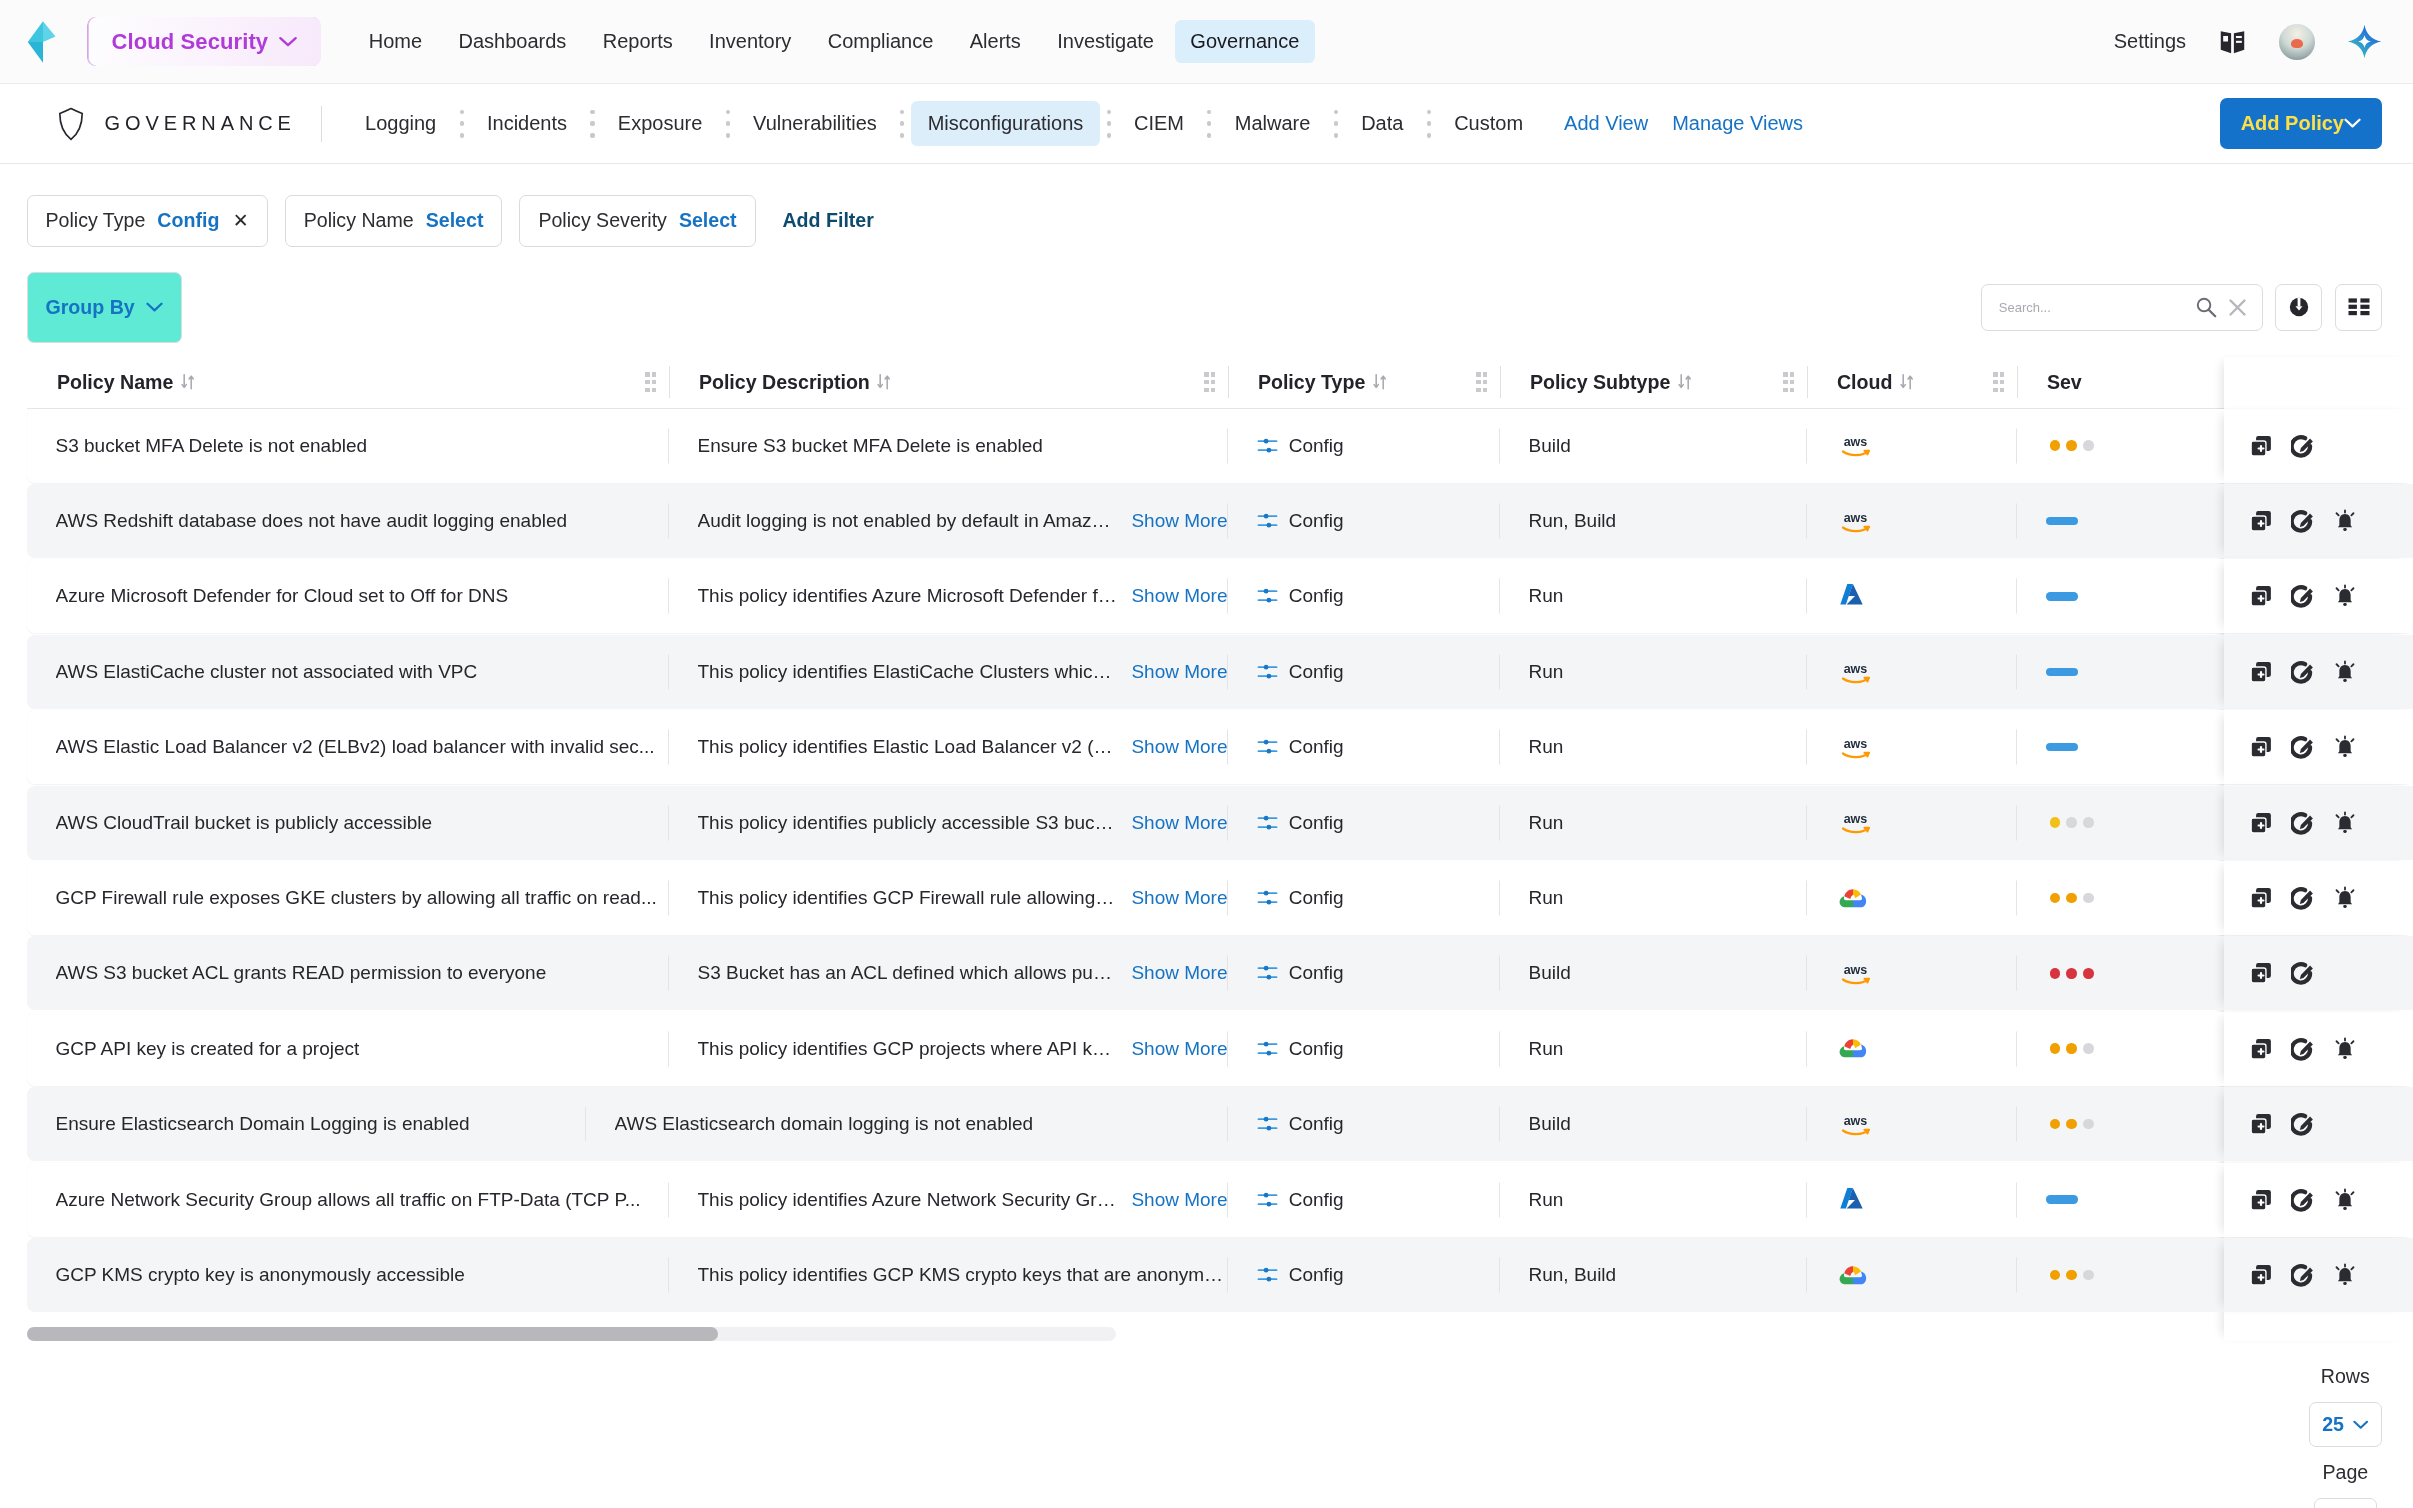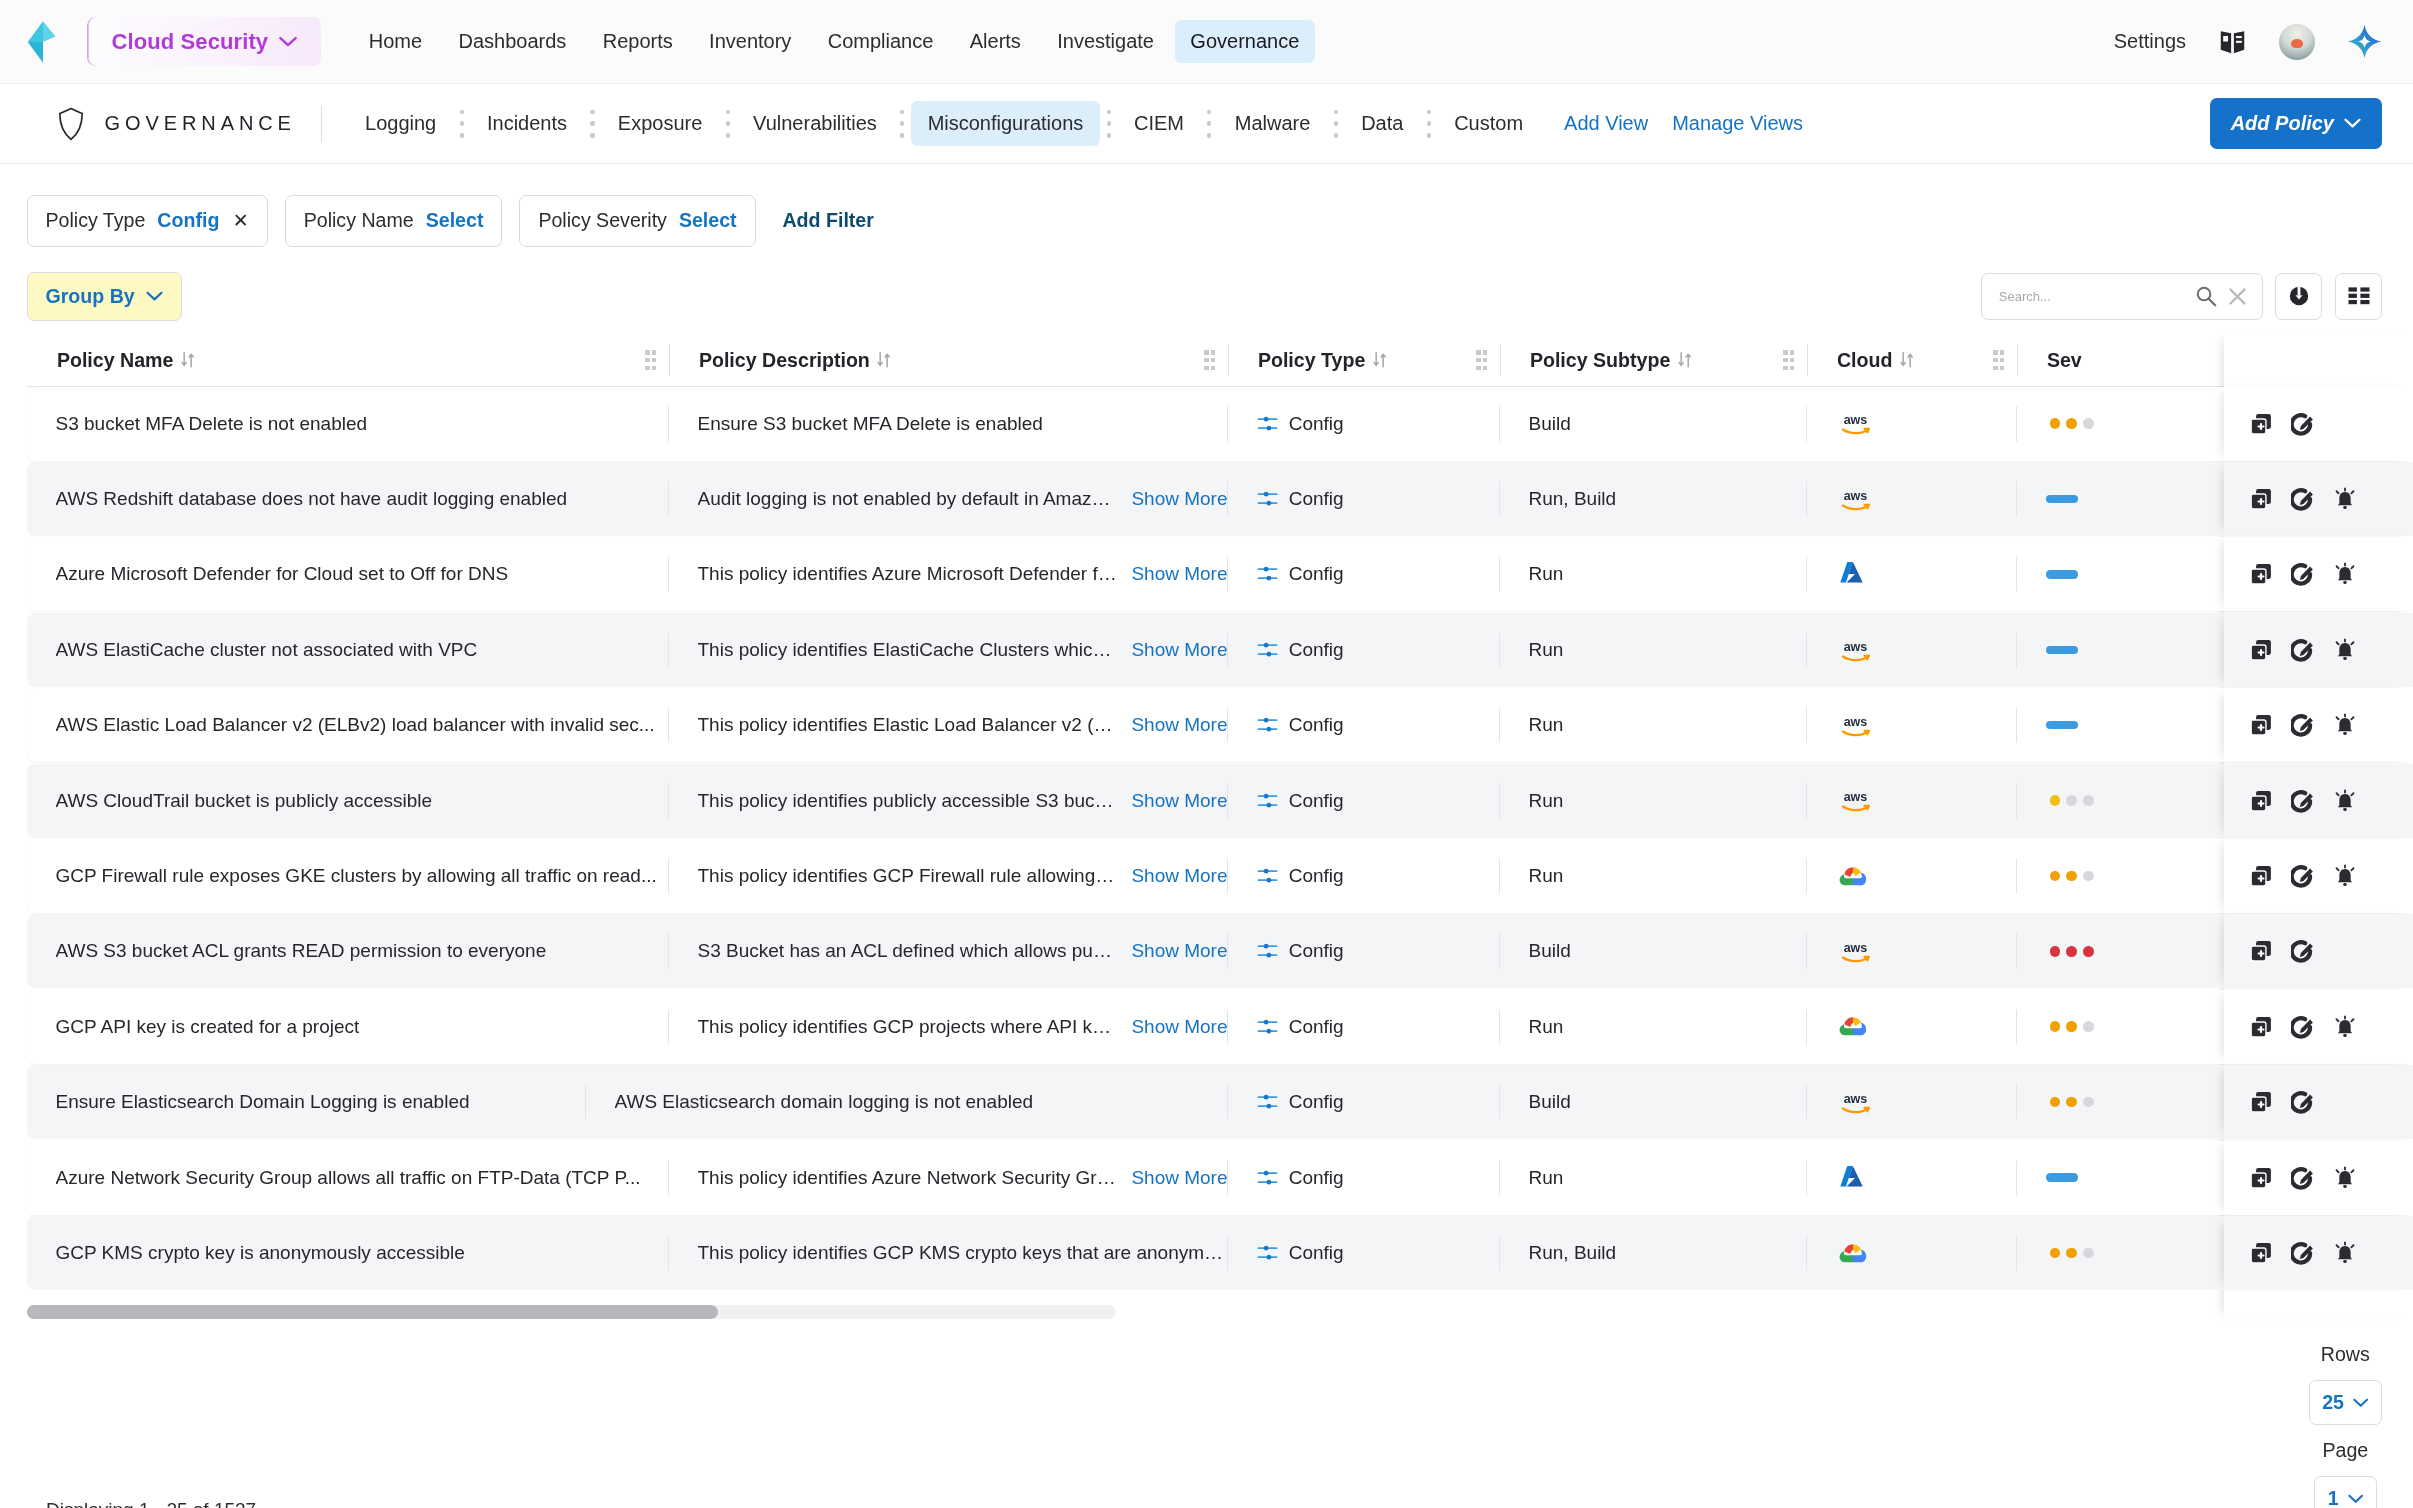--- a/index.html
+++ b/index.html
@@ -80,23 +80,23 @@
   .grip-v {
     width: 8.4px; height: 28px; margin: 0 4.2px;
     display: flex; flex-direction: column; justify-content: space-between;
     align-items: center; flex: 0 0 auto;
   }
   .grip-v i { width: 4.2px; height: 4.2px; border-radius: 50%; background: #c8c8cd; display:block; }
 
   .gov-link { font-size: 20px; color: #1673c4; margin-left: 24px; white-space: nowrap; }
   .govbar-right { margin-left: auto; display: flex; align-items: center; }
   .btn-primary {
-    background: #1472ca; color: #ffffff; font-size: 20px; font-weight: 600;
+    background: #1472ca; color: #fde047; font-size: 20px; font-weight: 600;
     padding: 14px 21px; border-radius: 7px; border: none;
-    display: flex; align-items: center; gap: 10px; white-space: nowrap; font-style: italic;
+    display: flex; align-items: center; gap: 0; white-space: nowrap;
   }
 
   
   .filterbar {
     display: flex; align-items: center; gap: 17px;
     padding: 31px 31px 0 26.5px;
   }
   .chip {
     border: 0.7px solid #dadade; border-radius: 7px; background: #fff;
     padding: 13.3px 18px; display: flex; align-items: center; gap: 12px;
@@ -105,22 +105,22 @@
   .chip .chip-val { color: #1673c4; font-weight: 600; }
   .chip .chip-x { color: #2c2c31; font-size: 19px; margin-left: 1.4px; }
   .addfilter { color: #0c4a6e; font-size: 19.6px; font-weight: 600; margin-left: 9.8px; }
 
   
   .toolbar {
     display: flex; align-items: center;
     padding: 25px 31px 14px 26.5px;
   }
   .groupby {
-    border: 0.7px solid #dcdce0; border-radius: 7px; background: #fef9c3;
-    padding: 12px 18px; font-size: 19.6px; color: #1673c4; font-weight: 600;
+    border: 0.7px solid #dcdce0; border-radius: 7px; background: #5eead4;
+    padding: 23px 18px; font-size: 19.6px; color: #1673c4; font-weight: 600;
     display: flex; align-items: center; gap: 11.2px;
   }
   .toolbar-right { margin-left: auto; display: flex; align-items: center; gap: 12.6px; }
   .searchbox {
     width: 282px; border: 0.7px solid #dcdce0; border-radius: 7px; background:#fff;
     height: 47px; display: flex; align-items: center; padding: 0 14px 0 17px; gap: 9.8px;
   }
   .searchbox input {
     flex: 1; border: none; outline: none; font-size: 13px; color: #3a3a40;
     font-family: inherit; background: transparent; min-width: 0;

